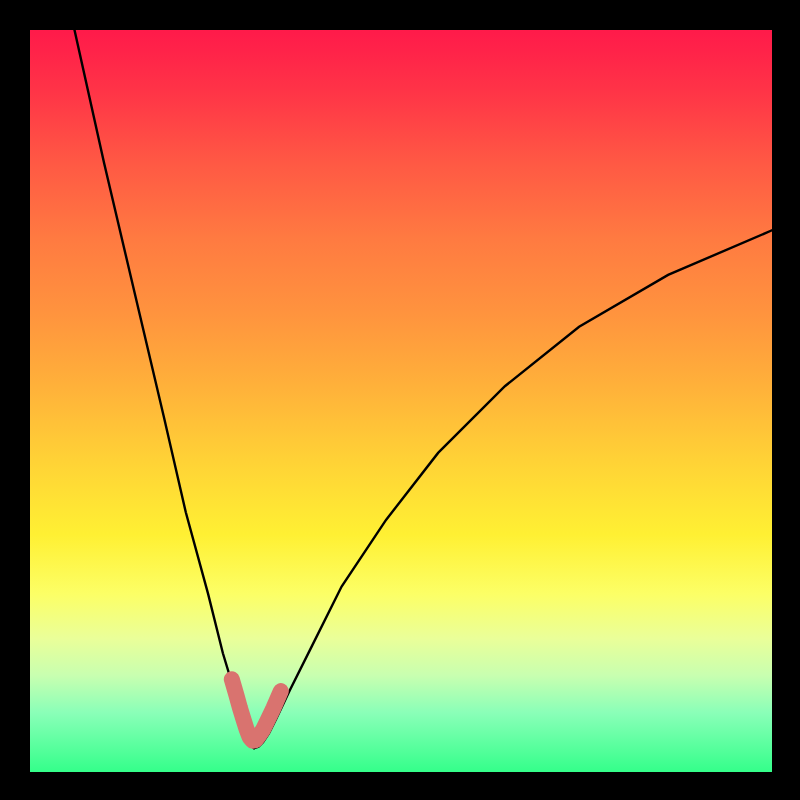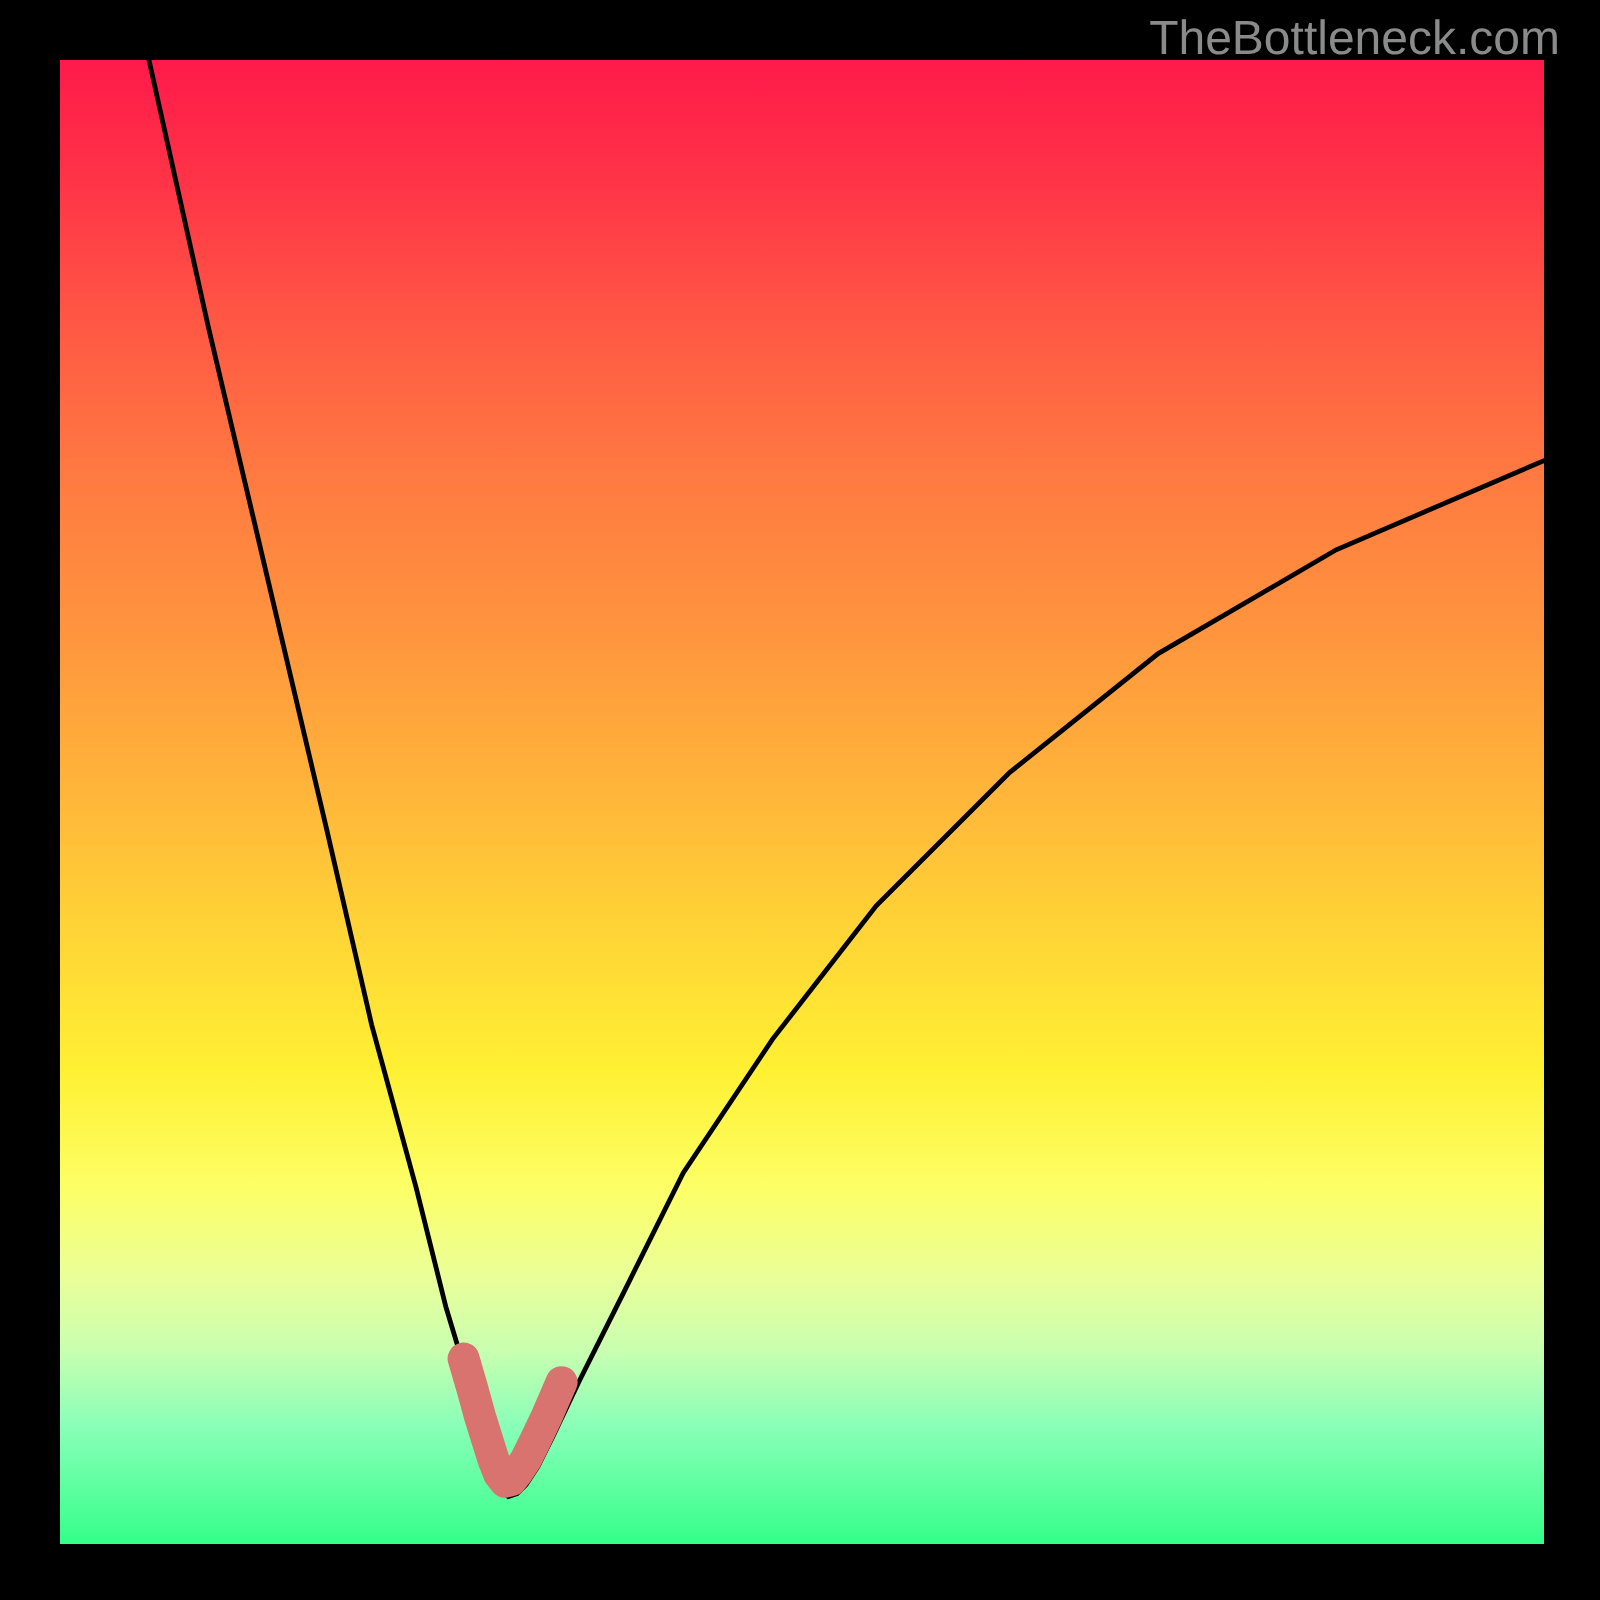--- a/index.html
+++ b/index.html
@@ -57,20 +57,19 @@
     top: 0;
     width: 742px;
     height: 742px;
     pointer-events: none;
   }
 </style>
 </head>
 <body>
 
 <div class="stage">
-  <div class="watermark">TheBottleneck.com</div>
   <div class="plot">
     <svg class="curves" viewBox="0 0 742 742" preserveAspectRatio="none">
       <path fill="none" stroke="#000" stroke-width="2.4" stroke-linecap="round" d="M44.5 0.0 L74.2 133.6 L103.9 259.7 L133.6 385.8 L155.8 482.3 L178.1 563.9 L192.9 623.3 L204.1 660.4 L211.5 686.4 L216.7 703.4 L220.4 715.3 L224.1 718.3 L228.5 716.8 L233.0 712.3 L238.9 703.4 L246.3 688.6 L259.7 660.4 L282.0 615.9 L311.6 556.5 L356.2 489.7 L408.1 422.9 L474.9 356.2 L549.1 296.8 L638.1 244.9 L742.0 200.3"></path>
       <path fill="none" stroke="#d9736f" stroke-width="16" stroke-linecap="round" stroke-linejoin="round" d="M201.8 649.3 L206.3 664.8 L210.0 678.2 L213.7 690.1 L216.7 699.7 L219.6 707.1 L222.6 710.8 L225.6 710.1 L228.5 706.4 L233.0 699.7 L237.4 690.8 L243.4 678.2 L250.8 661.1"></path>
     </svg>
   </div>
 </div>
 
 </body></html>

